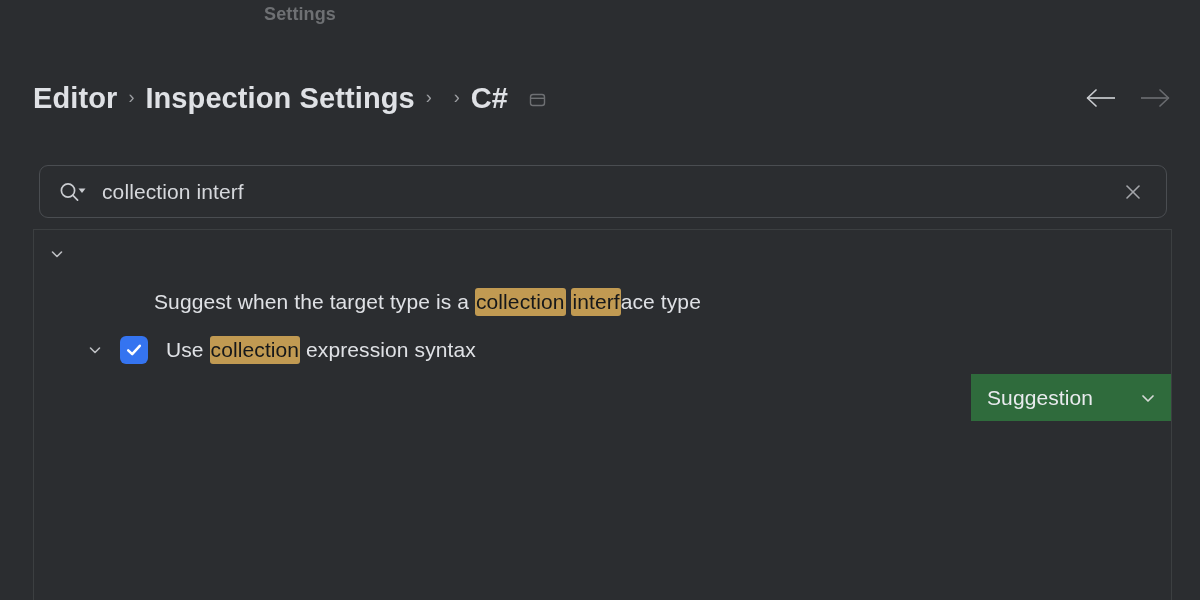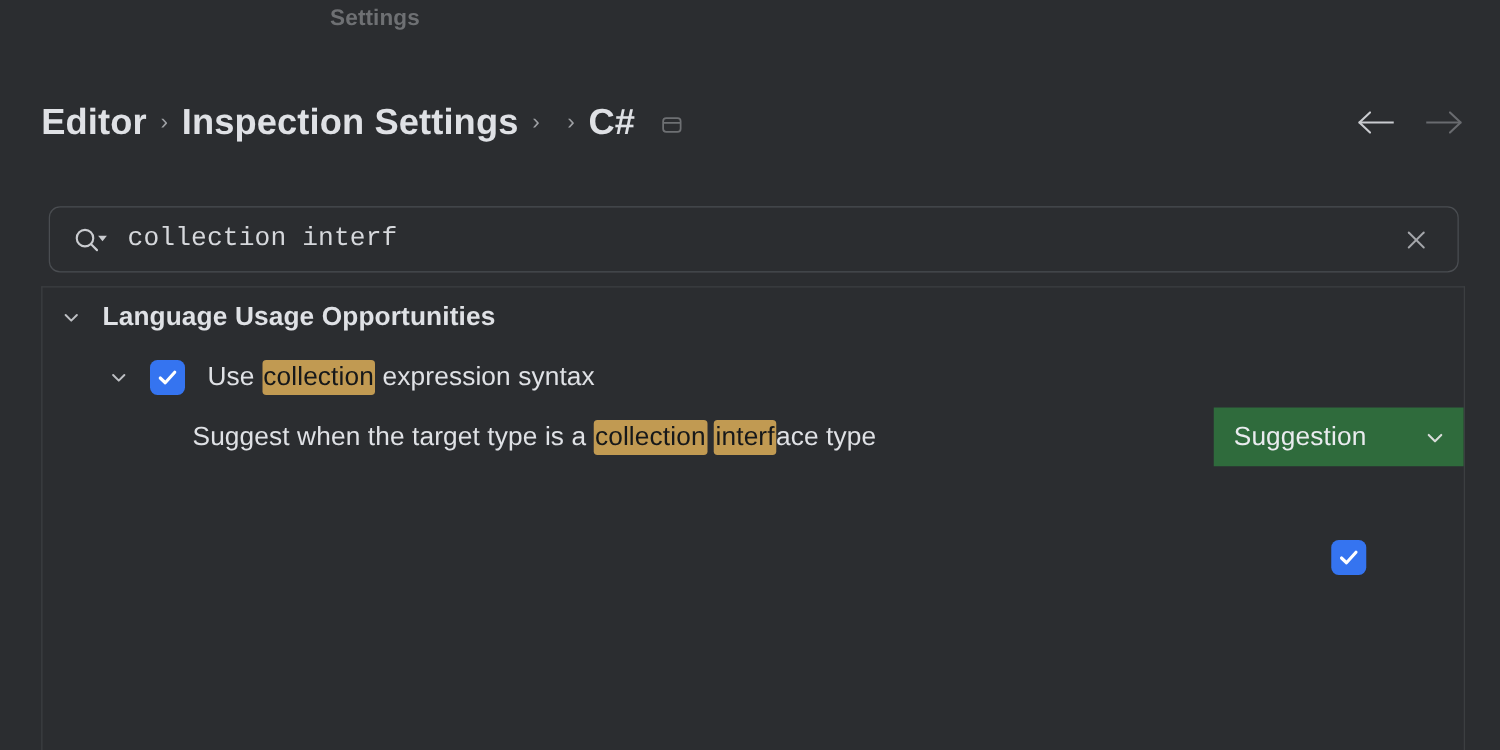--- a/index.html
+++ b/index.html
@@ -80,21 +80,20 @@
     top: 165px;
     left: 39px;
     width: 1128px;
     height: 53px;
     background: #2B2D30;
     border: 1px solid #4A4D51;
     border-radius: 9px;
     display: flex;
     align-items: center;
     padding: 0 14px 0 18px;
-    font-family: Liberation Mono, monospace;
   }
   .search-icon-wrap {
     display: inline-flex;
     align-items: center;
     flex: none;
     margin-right: 14px;
   }
   .search-value {
     flex: 1;
     font-size: 21px;
@@ -279,21 +278,32 @@
 </div>
 
 <div class="tree-panel">
 
   <div class="tree-row row-group">
     <span class="twisty">
       <svg width="16" height="16" viewBox="0 0 16 16" aria-hidden="true">
         <polyline points="3.5,6 8,10.5 12.5,6" fill="none" stroke="#BDBFC3" stroke-width="1.6" stroke-linecap="round" stroke-linejoin="round"></polyline>
       </svg>
     </span>
-    <span class="group-label">Language Usage Opportunities</span>
+  </div>
+
+  <div class="tree-row row-desc">
+    <span class="desc-label"><span>Suggest when the target type is a </span><span class="hl">collection</span><span> </span><span class="hl">interf</span><span>ace type</span></span>
+
+    <div class="desc-check-wrap">
+      <span class="checkbox">
+        <svg width="20" height="20" viewBox="0 0 20 20" aria-hidden="true">
+          <polyline points="4.2,10.4 8.2,14.2 15.8,5.8" fill="none" stroke="#FFFFFF" stroke-width="2.5" stroke-linecap="round" stroke-linejoin="round"></polyline>
+        </svg>
+      </span>
+    </div>
   </div>
 
   <div class="tree-row row-item">
     <span class="twisty">
       <svg width="16" height="16" viewBox="0 0 16 16" aria-hidden="true">
         <polyline points="3.5,6 8,10.5 12.5,6" fill="none" stroke="#BDBFC3" stroke-width="1.6" stroke-linecap="round" stroke-linejoin="round"></polyline>
       </svg>
     </span>
     <span class="checkbox" style="margin-left:12px">
       <svg width="20" height="20" viewBox="0 0 20 20" aria-hidden="true">
@@ -305,25 +315,13 @@
     <div class="severity-combo">
       <span class="severity-label">Suggestion</span>
       <span style="display:inline-flex;align-items:center;">
         <svg width="18" height="18" viewBox="0 0 18 18" aria-hidden="true">
           <polyline points="4,7 9,12 14,7" fill="none" stroke="#D6DAD7" stroke-width="1.7" stroke-linecap="round" stroke-linejoin="round"></polyline>
         </svg>
       </span>
     </div>
   </div>
 
-  <div class="tree-row row-desc">
-    <span class="desc-label"><span>Suggest when the target type is a </span><span class="hl">collection</span><span> </span><span class="hl">interf</span><span>ace type</span></span>
-
-    <div class="desc-check-wrap">
-      <span class="checkbox">
-        <svg width="20" height="20" viewBox="0 0 20 20" aria-hidden="true">
-          <polyline points="4.2,10.4 8.2,14.2 15.8,5.8" fill="none" stroke="#FFFFFF" stroke-width="2.5" stroke-linecap="round" stroke-linejoin="round"></polyline>
-        </svg>
-      </span>
-    </div>
-  </div>
-
 </div>
 
 </body></html>

